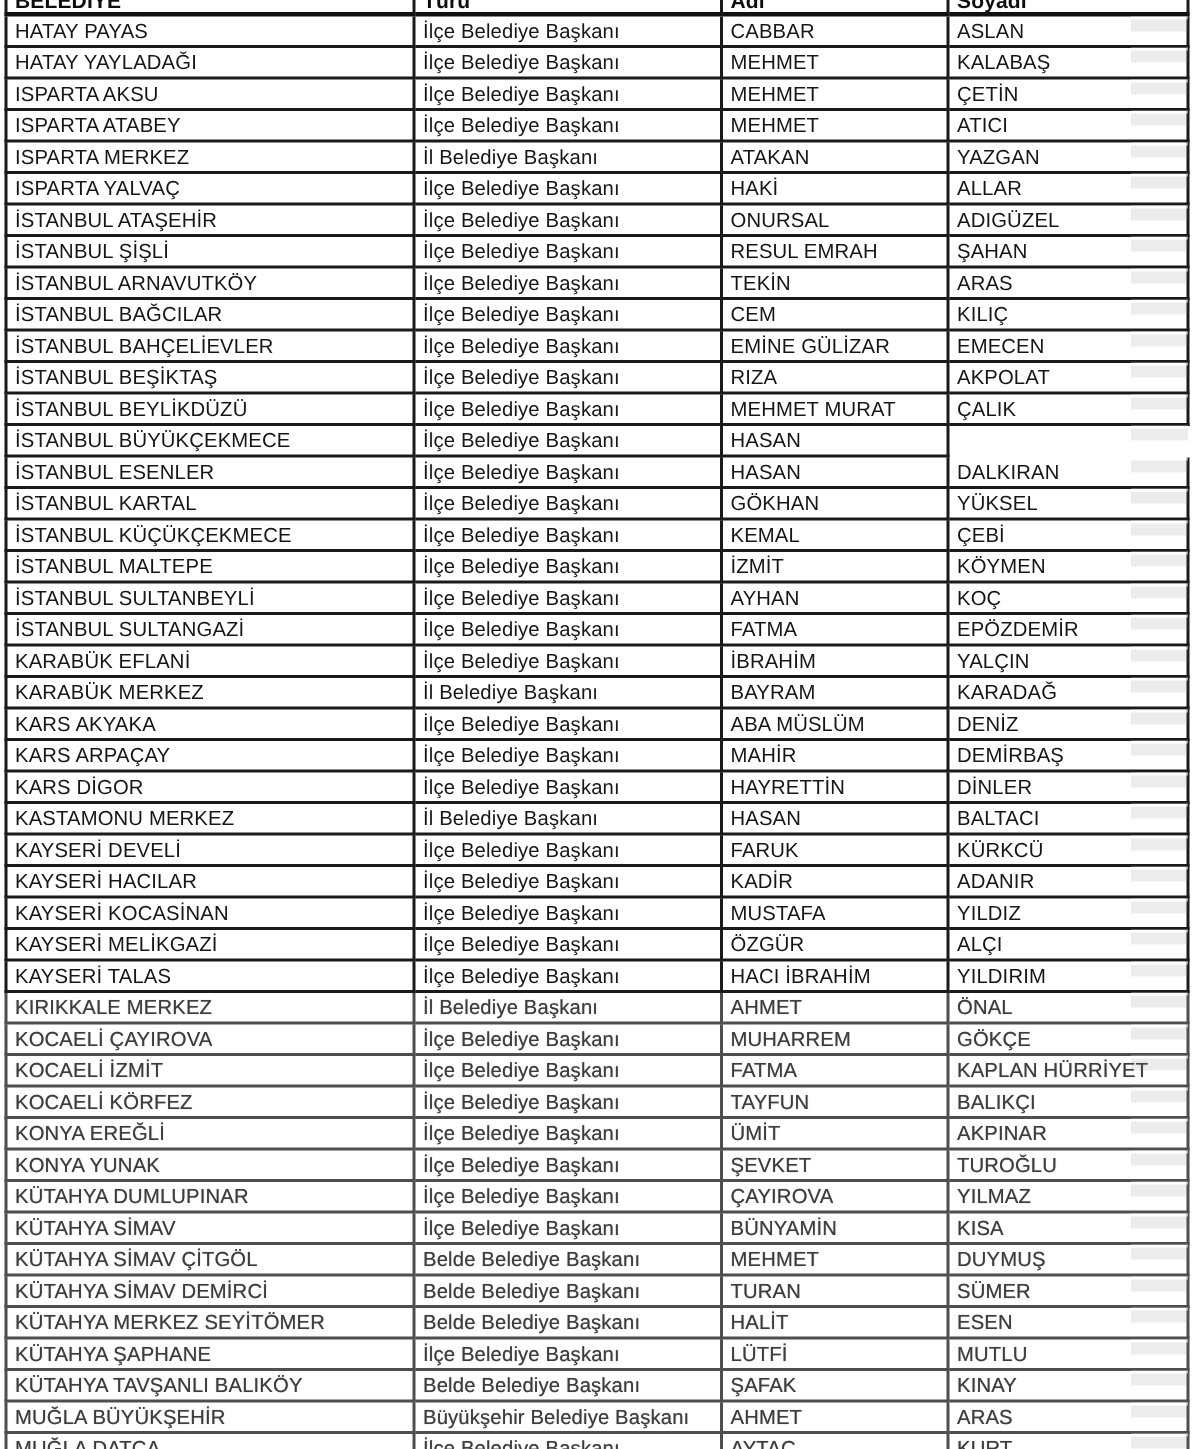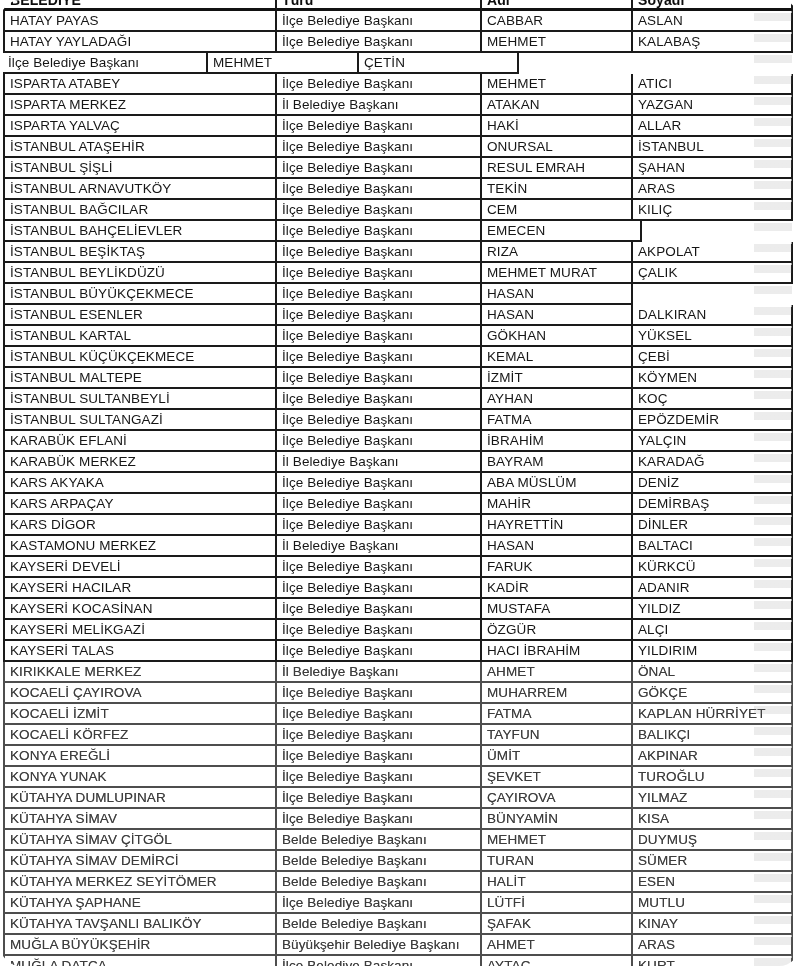--- a/index.html
+++ b/index.html
@@ -6,21 +6,20 @@
   body {
     width: 800px; height: 966px;
     background: #ffffff;
     font-family: "Liberation Sans", sans-serif;
   }
   .page {
     position: relative;
     width: 800px; height: 966px;
     background: #ffffff;
     overflow: hidden;
-    border-radius: 21px;
   }
   .tablewrap {
     position: absolute;
     left: 3px; top: -10px;
     width: 790px;
   }
   .row {
     display: flex;
     height: 21px;
     box-sizing: border-box;
@@ -92,20 +91,21 @@
     <div class="cell c3">CABBAR</div>
     <div class="cell c4">ASLAN</div>
   </div>
         <div class="row">
     <div class="cell c1 first">HATAY YAYLADAĞI</div>
     <div class="cell c2">İlçe Belediye Başkanı</div>
     <div class="cell c3">MEHMET</div>
     <div class="cell c4">KALABAŞ</div>
   </div>
         <div class="row">
+    <div class="cell c1 first">ISPARTA AKSU</div>
     <div class="cell c2">İlçe Belediye Başkanı</div>
     <div class="cell c3">MEHMET</div>
     <div class="cell c4">ÇETİN</div>
   </div>
         <div class="row">
     <div class="cell c1 first">ISPARTA ATABEY</div>
     <div class="cell c2">İlçe Belediye Başkanı</div>
     <div class="cell c3">MEHMET</div>
     <div class="cell c4">ATICI</div>
   </div>
@@ -118,21 +118,21 @@
         <div class="row">
     <div class="cell c1 first">ISPARTA YALVAÇ</div>
     <div class="cell c2">İlçe Belediye Başkanı</div>
     <div class="cell c3">HAKİ</div>
     <div class="cell c4">ALLAR</div>
   </div>
         <div class="row">
     <div class="cell c1 first">İSTANBUL ATAŞEHİR</div>
     <div class="cell c2">İlçe Belediye Başkanı</div>
     <div class="cell c3">ONURSAL</div>
-    <div class="cell c4">İSTANBUL</div>
+    <div class="cell c4">ADIGÜZEL</div>
   </div>
         <div class="row">
     <div class="cell c1 first">İSTANBUL ŞİŞLİ</div>
     <div class="cell c2">İlçe Belediye Başkanı</div>
     <div class="cell c3">RESUL EMRAH</div>
     <div class="cell c4">ŞAHAN</div>
   </div>
         <div class="row">
     <div class="cell c1 first">İSTANBUL ARNAVUTKÖY</div>
     <div class="cell c2">İlçe Belediye Başkanı</div>
@@ -141,20 +141,21 @@
   </div>
         <div class="row">
     <div class="cell c1 first">İSTANBUL BAĞCILAR</div>
     <div class="cell c2">İlçe Belediye Başkanı</div>
     <div class="cell c3">CEM</div>
     <div class="cell c4">KILIÇ</div>
   </div>
         <div class="row">
     <div class="cell c1 first">İSTANBUL BAHÇELİEVLER</div>
     <div class="cell c2">İlçe Belediye Başkanı</div>
+    <div class="cell c3">EMİNE GÜLİZAR</div>
     <div class="cell c4">EMECEN</div>
   </div>
         <div class="row">
     <div class="cell c1 first">İSTANBUL BEŞİKTAŞ</div>
     <div class="cell c2">İlçe Belediye Başkanı</div>
     <div class="cell c3">RIZA</div>
     <div class="cell c4">AKPOLAT</div>
   </div>
         <div class="row">
     <div class="cell c1 first">İSTANBUL BEYLİKDÜZÜ</div>

